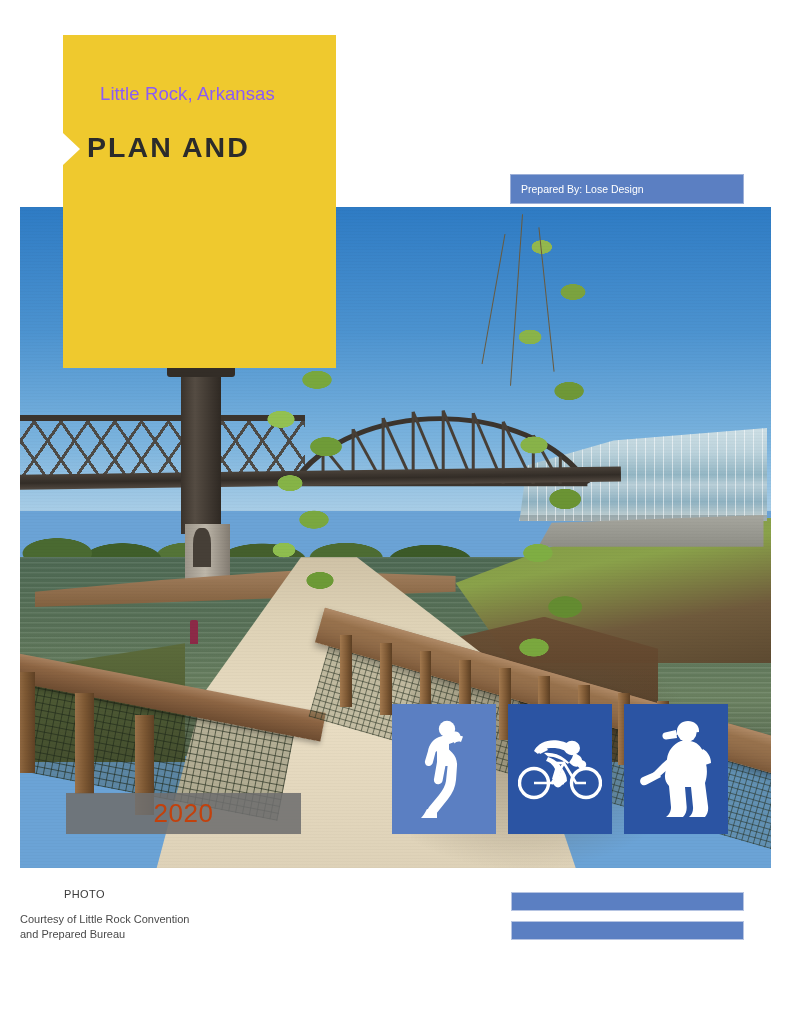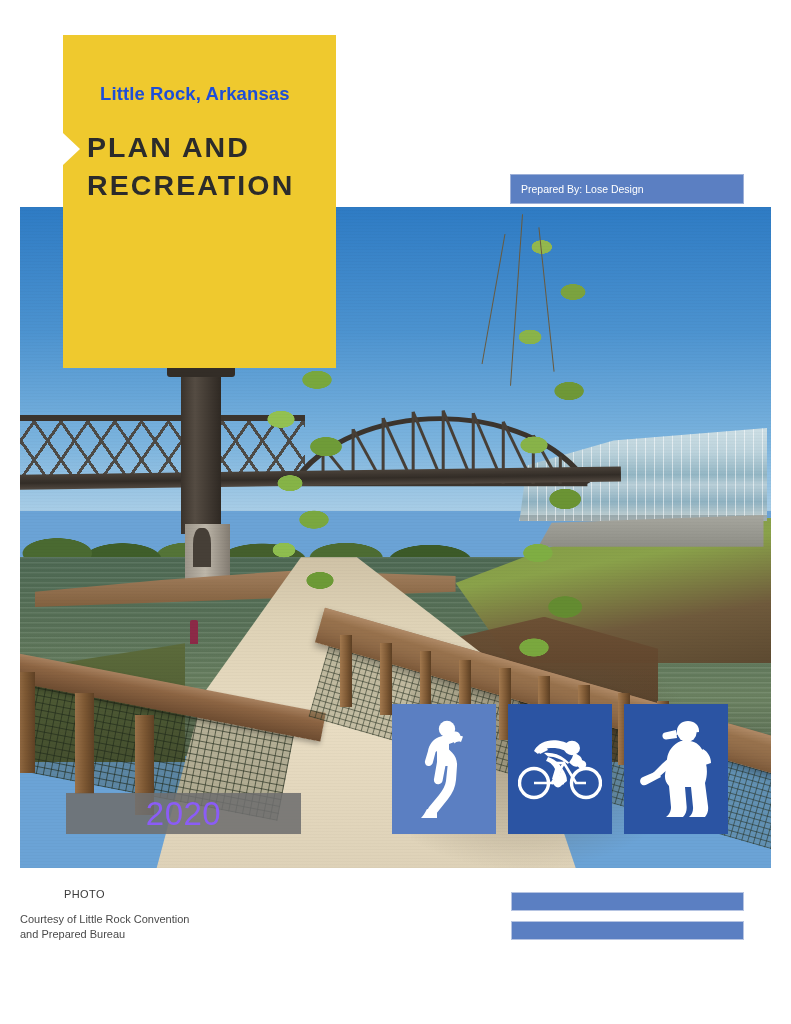--- a/index.html
+++ b/index.html
@@ -312,22 +312,22 @@
     width: 17px;
     height: 32px;
     background: #ffffff;
     clip-path: polygon(0% 0%, 100% 50%, 0% 100%);
   }
   .subtitle {
     position: absolute;
     left: 100px;
     top: 83px;
     font-size: 18.5px;
-    font-weight: 700;
-    color: #1d4ed8;
+    font-weight: 400;
+    color: #8b5cf6;
     letter-spacing: 0.1px;
     white-space: nowrap;
   }
   .maintitle {
     position: absolute;
     left: 87px;
     top: 128px;
     width: 240px;
     font-size: 28.5px;
     font-weight: 700;
@@ -363,22 +363,22 @@
     left: 66px;
     top: 793px;
     width: 235px;
     height: 41px;
     background: rgba(110,110,110,0.88);
     display: flex;
     align-items: center;
     justify-content: center;
   }
   .year-box span {
-    font-size: 33px;
-    color: #8b5cf6;
+    font-size: 26px;
+    color: #c2410c;
     letter-spacing: 0.5px;
   }
 
   
   .tiles {
     position: absolute;
     left: 392px;
     top: 704px;
     display: flex;
     gap: 12px;
@@ -517,21 +517,20 @@
     </div>
   </div>
 
   <div class="title-block"></div>
   <div class="title-notch"></div>
 
   <div class="subtitle">Little Rock, Arkansas</div>
 
   <div class="maintitle">
     <div class="l1">PLAN AND</div>
-    <div class="l2">RECREATION</div>
   </div>
 
   <div class="prepared-banner">
     <span>Prepared By: Lose Design</span>
   </div>
 
   <div class="year-box">
     <span>2020</span>
   </div>
 

